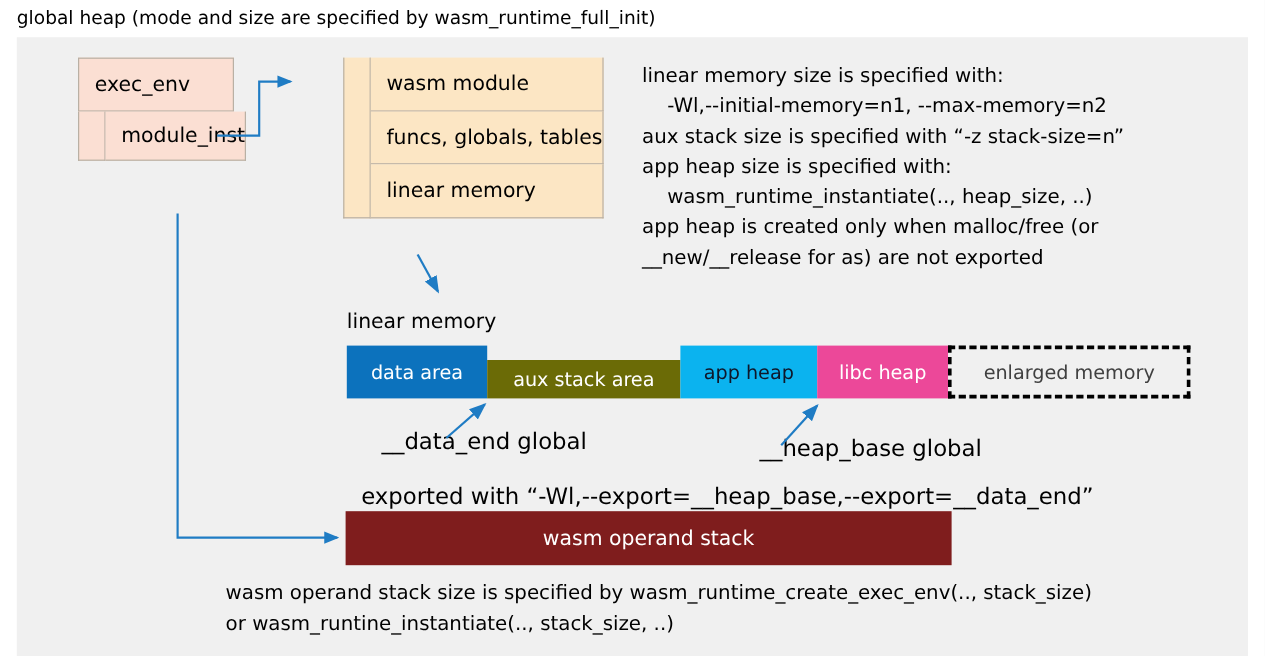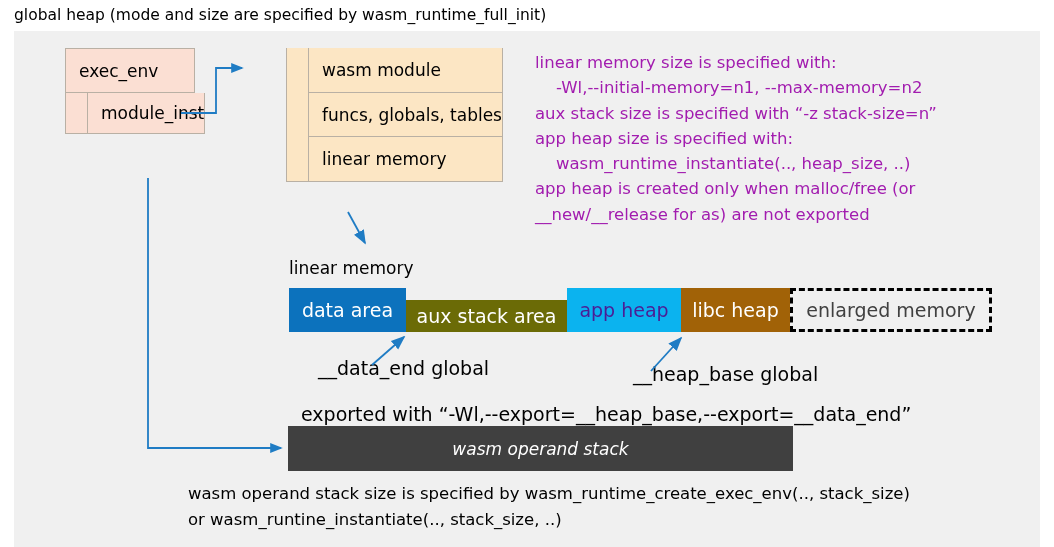--- a/index.html
+++ b/index.html
@@ -50,58 +50,58 @@
   .pink{background:#fbdfd3;}
   .pink-i{background:#fbdfd3;}
   
   .cream{background:#fce6c4;}
 
   
   .infotext{
     position:absolute;left:535px;top:50px;
     font-size:16.5px;line-height:25.3px;
     white-space:pre;
-    color:#a21caf;
+    color:#000000;
   }
 
   
   .lm-label{
     position:absolute;left:289px;top:258px;
     font-size:17px;color:#000;white-space:nowrap;
   }
   .membar{
     position:absolute;left:289px;top:288px;height:44px;
     display:flex;align-items:stretch;
   }
   .seg{
     display:flex;align-items:center;justify-content:center;
-    color:#ffffff;font-size:19px;white-space:nowrap;
+    color:#ffffff;font-size:16px;white-space:nowrap;
     box-sizing:border-box;
   }
   .seg.dashed{
     border:3px dashed #000000;
     background:#f0f0f0;
     color:#1f3864;
     margin-left:0px;
   }
 
   
   .ann{
     position:absolute;font-size:19px;color:#000;white-space:nowrap;
   }
   .ann-dataend{left:318px;top:357px;}
   .ann-heapbase{left:633px;top:363px;}
   .ann-exported{left:301px;top:387px;margin-top:16px;}
 
   
   .opstack{
     position:absolute;left:288px;top:426px;width:505px;height:45px;
-    background:#404040;
+    background:#7f1d1d;
     display:flex;align-items:center;justify-content:center;
-    color:#ffffff;font-size:17px;white-space:nowrap;font-style:italic;
+    color:#ffffff;font-size:17px;white-space:nowrap;
   }
   .bottomtext{
     position:absolute;left:188px;top:481px;
     font-size:16.5px;line-height:25.5px;white-space:pre;color:#000;
   }
 
   
   svg.conn{position:absolute;left:0;top:0;width:1054px;height:547px;overflow:visible;pointer-events:none;}
 </style>
 </head>
@@ -153,24 +153,24 @@
 __new/__release for as) are not exported</div>
 
   <div class="lm-label">linear memory</div>
   <div class="membar" id="membar">
       <div class="seg" style="width: 117px; background: rgb(12, 114, 189); color: rgb(255, 255, 255);">
         <span>data area</span>
       </div>
       <div class="seg" style="width: 161px; background: rgb(107, 107, 6); color: rgb(255, 255, 255); margin-top: 12px;">
         <span>aux stack area</span>
       </div>
-      <div class="seg" style="width: 114px; background: rgb(11, 179, 239); color: #4c1d95;">
+      <div class="seg" style="width: 114px; background: rgb(11, 179, 239); color: #0f172a;">
         <span>app heap</span>
       </div>
-      <div class="seg" style="width: 109px; background: #a16207; color: rgb(255, 255, 255);">
+      <div class="seg" style="width: 109px; background: #ec4899; color: rgb(255, 255, 255);">
         <span>libc heap</span>
       </div>
       <div class="seg dashed" style="width: 202px; color: #404040;">
         <span>enlarged memory</span>
       </div>
     </div>
 
   <div class="ann ann-dataend">__data_end global</div>
   <div class="ann ann-heapbase">__heap_base global</div>
   <div class="ann ann-exported">exported with “-Wl,--export=__heap_base,--export=__data_end”</div>

